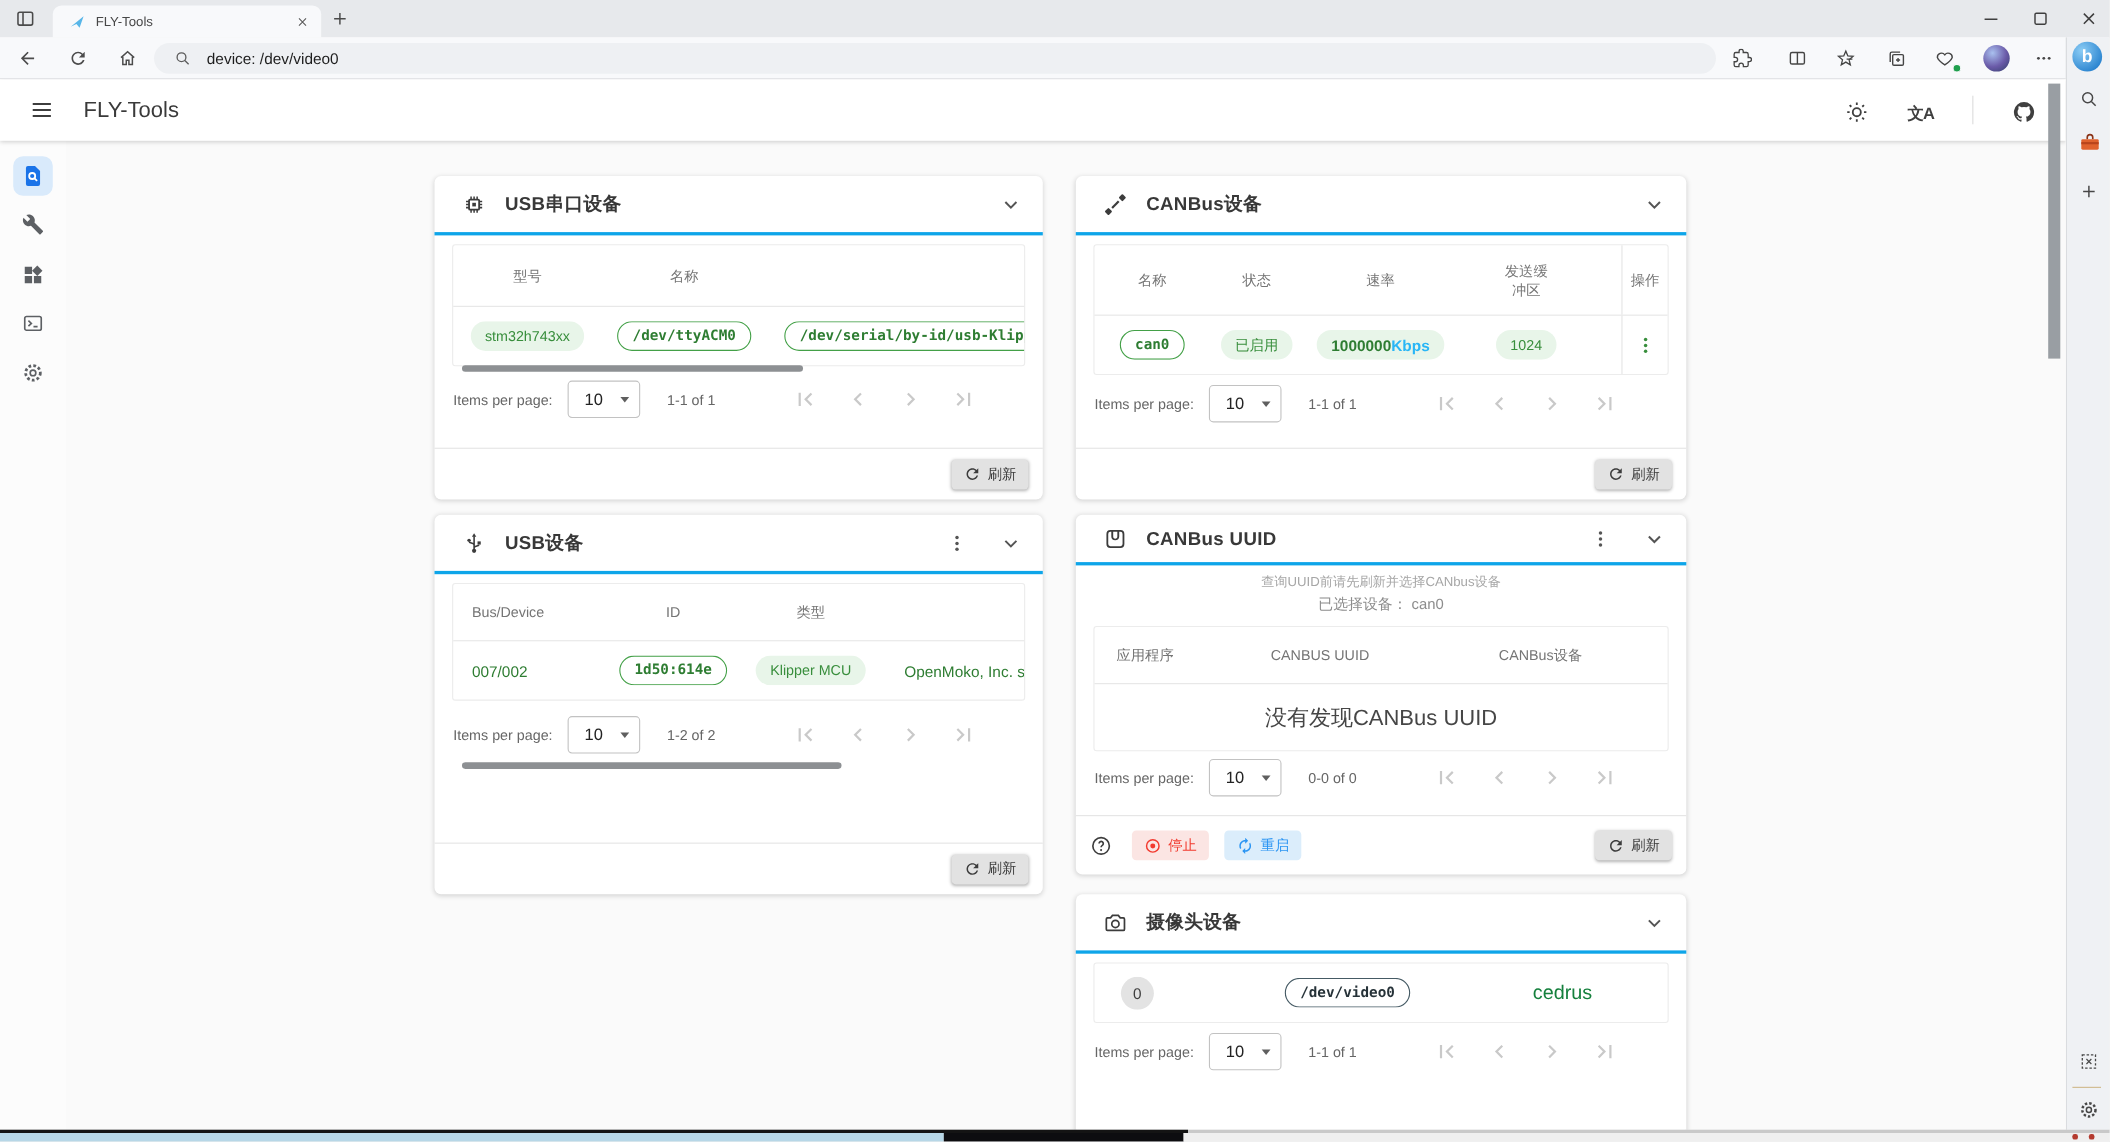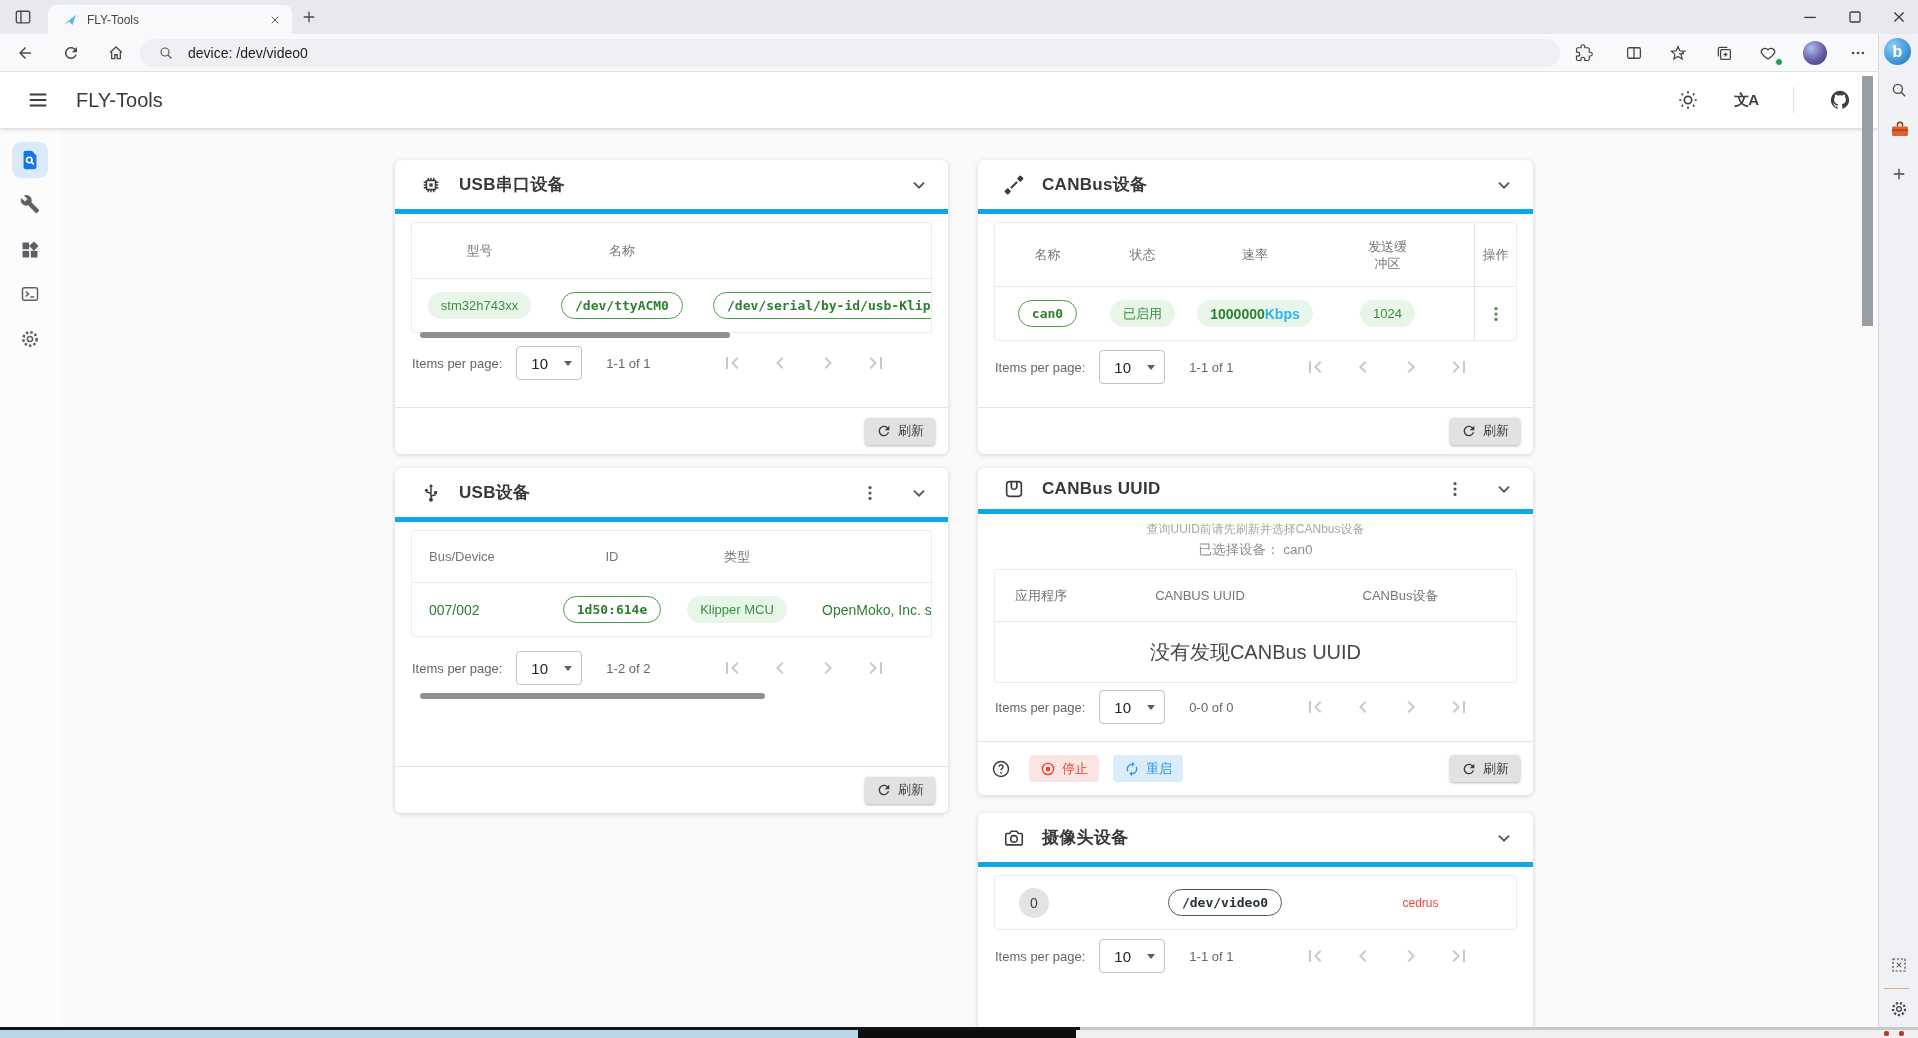--- a/index.html
+++ b/index.html
@@ -31,39 +31,39 @@
   .edge-side { position:absolute; left:1878px; top:34px; width:40px; height:993px; background:#eff1f4; border-left:1px solid #d8dadd; }
   .es-item { position:absolute; left:11px; color:#474747; }
   .bing { position:absolute; left:1884px; top:38px; width:27px; height:27px; border-radius:50%; background:radial-gradient(circle at 32% 30%, #8ccdf5, #0e6fc5); color:#fff; font-weight:bold; font-size:16px; display:flex; align-items:center; justify-content:center; }
   .es-div { position:absolute; left:1884px; top:988px; width:26px; height:1px; background:#cfb98a; }
 
   
   .page { position:absolute; left:0; top:72px; width:1878px; height:955px; background:#fafafa; overflow:hidden; }
   .appbar { position:absolute; left:0; top:0; width:100%; height:56px; background:#fff; box-shadow:0 1px 4px rgba(0,0,0,.18); display:flex; align-items:center; padding:0 27px; z-index:5; }
   .appbar .ham { color:#3d3d3d; }
   .appbar .ttl { font-size:20px; color:#3a3a3a; margin-left:27px; }
-  .appbar-right { margin-left:auto; display:flex; align-items:center; gap:35px; color:#3f3f3f; }
+  .appbar-right { margin-left:auto; display:flex; align-items:flex-end; gap:35px; color:#3f3f3f; }
   .vdiv { width:1px; height:26px; background:#dcdcdc; }
   .translate-glyph { font-size:15px; font-weight:bold; letter-spacing:-1px; }
 
   .rail { position:absolute; left:0; top:56px; width:60px; bottom:0; background:#fcfcfc; }
   .rail-item { position:absolute; left:12px; width:36px; height:36px; display:flex; align-items:center; justify-content:center; color:#5d6064; }
   .rail-item.active { background:#d9eafb; border-radius:9px; color:#1a73e8; }
 
   .vthumb { position:absolute; right:5px; top:4px; width:11px; height:250px; background:#999ea3; z-index:6; }
 
   
   .card { position:absolute; background:#fff; border-radius:6px; box-shadow:0 1px 5px rgba(0,0,0,.16); }
   .c1 { left:395px; top:88px;  width:553px; height:294px; }
   .c2 { left:978px; top:88px;  width:555px; height:294px; }
   .c3 { left:395px; top:396px; width:553px; height:345px; }
   .c4 { left:978px; top:396px; width:555px; height:327px; }
   .c5 { left:978px; top:741px; width:555px; height:260px; }
 
-  .chead { height:54px; display:flex; align-items:center; padding:0 18px 0 25px; border-bottom:5px solid #0ea5e9; color:#3c3c3c; }
+  .chead { height:54px; display:flex; align-items:center; padding:0 18px 0 25px; border-bottom:3px solid #0ea5e9; color:#3c3c3c; }
   .c4 .chead { height:46px; }
   .chead .ttl { font-size:17px; font-weight:bold; color:#383838; margin-left:17px; letter-spacing:.3px; }
   .chead-ctrl { margin-left:auto; display:flex; align-items:center; gap:28px; color:#555; }
 
   .twrap { margin:8px 16px 0; border:1px solid #ececec; border-radius:3px; }
   .thead { display:flex; height:56px; align-items:center; color:#757575; font-size:13px; border-bottom:1px solid #e6e6e6; }
   .trow  { display:flex; height:53px; align-items:center; }
   .trow + .trow { border-top:1px solid #e9e9e9; }
   .cell { display:flex; align-items:center; justify-content:center; overflow:hidden; white-space:nowrap; }
   .cell.left { justify-content:flex-start; }
@@ -797,21 +797,21 @@
         </span>
       </div>
       <div class="twrap">
         <div class="trow">
           <span class="cell left" style="width:130px">
               <span class="idx-circle">0</span>
             </span>
           <span class="cell" style="width:200px">
               <span class="chip out-dark">/dev/video0</span>
             </span>
-          <span class="cell" style="flex:1;color:#ef4444;font-size:12px">cedrus</span>
+          <span class="cell" style="flex:1;color:#15803d;font-size:18px">cedrus</span>
         </div>
       </div>
       <div class="pgn" style="margin-top:2px">
         <span>Items per page:</span>
         <div class="pgsel">
           <span>10</span>
           <i class="caret"></i>
         </div>
         <span class="pgr">1-1 of 1</span>
         <span class="pgb" style="margin-left:28px">

